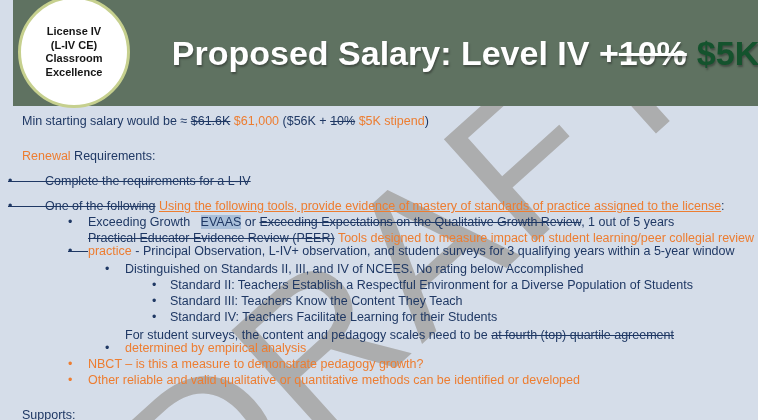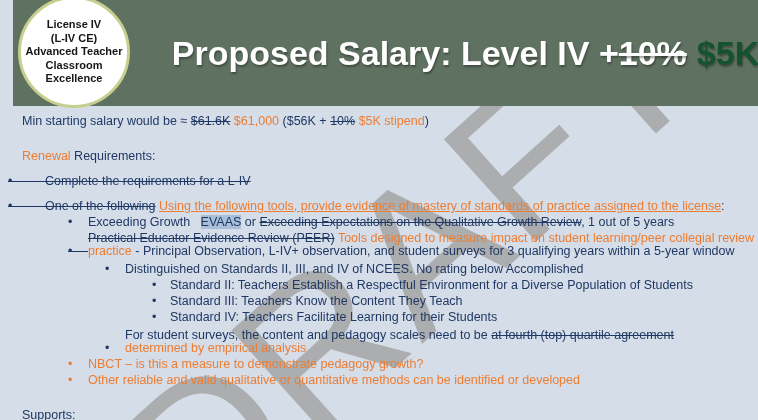--- a/index.html
+++ b/index.html
@@ -77,21 +77,20 @@
 
   <div class="title-wrap">
     <span class="t">Proposed Salary: Level IV + </span>
     <span class="t t-strike">10%</span>
     <span class="t t-new">$5K</span>
   </div>
 
   <div class="badge">
     <span>License IV</span>
     <span>(L-IV CE)</span>
-    <span>Advanced Teacher</span>
     <span>Classroom</span>
     <span>Excellence</span>
   </div>
 
   <div class="content">
       <div class="row para">
         <span class="txt"><span class="navy">Min starting salary would be ≈ </span><span class="navy strike">$61.6K</span><span class="navy"> </span><span class="orange">$61,000</span><span class="navy"> ($56K + </span><span class="navy strike">10%</span><span class="navy"> </span><span class="orange">$5K stipend</span><span class="navy">)</span></span>
       </div>
       <div class="row para">
         <span class="txt"><span class="orange">Renewal</span><span class="navy"> Requirements:</span></span>

